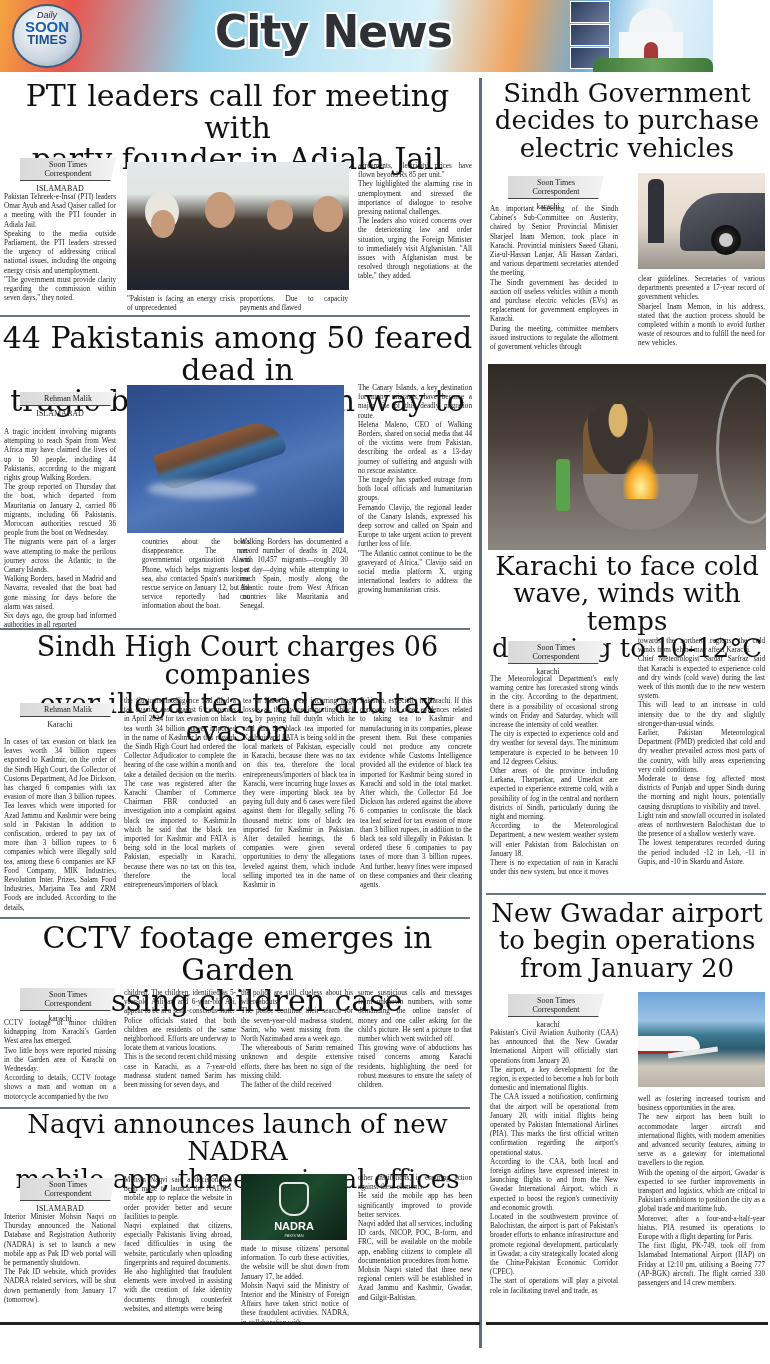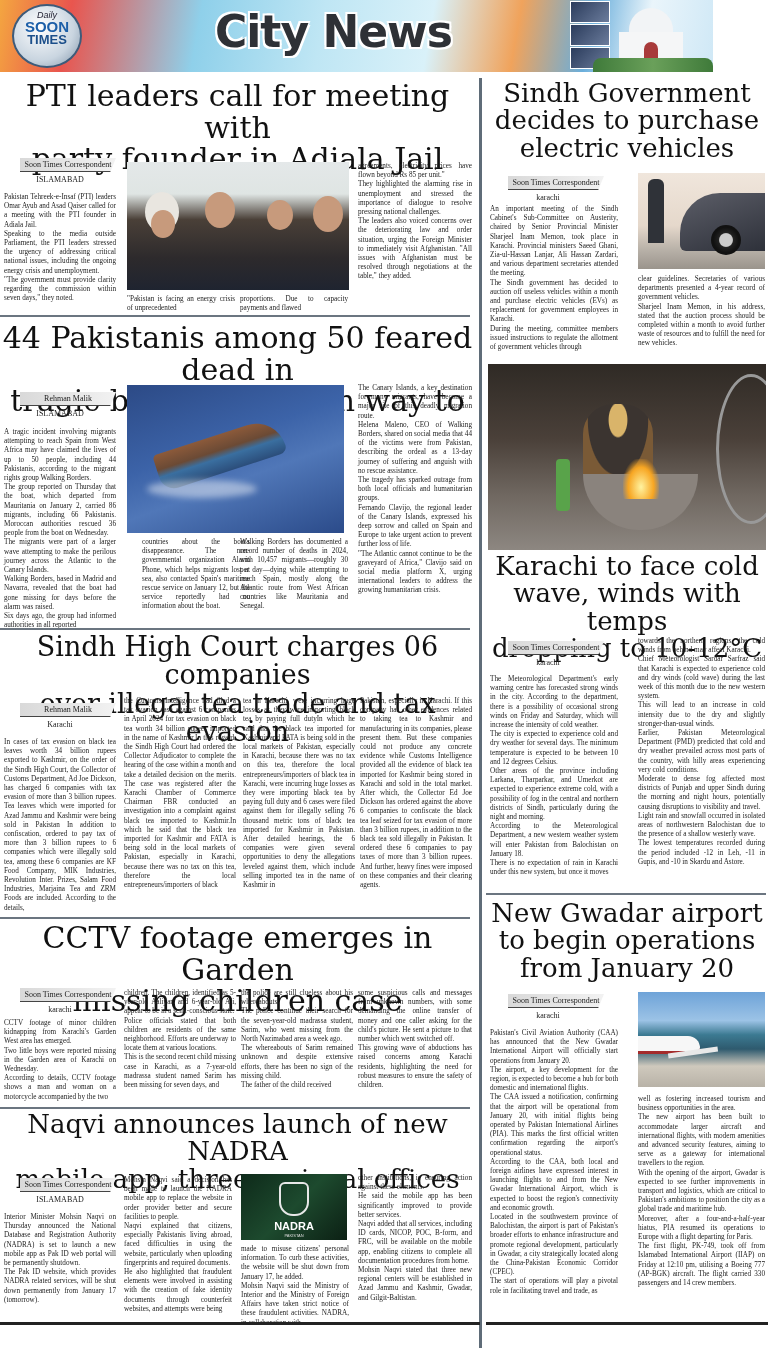--- a/index.html
+++ b/index.html
@@ -32,21 +32,21 @@
   .hrule { position: absolute; height: 2px; background: #6b7580; }
   .hrule.thick { height: 3px; background: #222; }
 
   
   .headline { position: absolute; text-align: center; font-family: "DejaVu Serif", serif; color: #111; font-weight: normal; line-height: 1.05; }
   .h-big { font-size: 30px; }
   .h-right { font-size: 26px; }
 
   
   .byline { position: absolute; width: 112px; text-align: center; }
-  .byline .tag { display: block; background: linear-gradient(90deg,#d9d9d9,#f2f2f2); border-bottom: 1px solid #444; font-size: 8px; padding: 2px 0; color: #222;
+  .byline .tag { display: block; background: linear-gradient(90deg,#d9d9d9,#f2f2f2); border-bottom: 1px solid #444; font-size: 8px; padding: 2px 9px; color: #222;
     clip-path: polygon(0 0, 100% 0, 94% 100%, 0 100%); margin-left: 16px; }
   .byline .loc { display: block; font-size: 8px; margin-top: 3px; color: #222; }
 
   
   .col { position: absolute; font-size: 7.2px; line-height: 9.2px; text-align: justify; color: #222; }
   .col p { margin: 0; }
 
   
   .img { position: absolute; overflow: hidden; }
   .img-pti { background: linear-gradient(180deg, #e4e8e9 0%, #dfe5e3 25%, #4a4038 45%, #2d2a2c 75%, #1f2430 100%); }
@@ -274,21 +274,21 @@
     <p>An important meeting of the Sindh Cabinet's Sub-Committee on Austerity, chaired by Senior Provincial Minister Sharjeel Inam Memon, took place in Karachi. Provincial ministers Saeed Ghani, Zia-ul-Hassan Lanjar, Ali Hassan Zardari, and various department secretaries attended the meeting.</p>
     <p>The Sindh government has decided to auction off useless vehicles within a month and purchase electric vehicles (EVs) as replacement for government employees in Karachi.</p>
     <p>During the meeting, committee members issued instructions to regulate the allotment of government vehicles through</p>
   </div>
   <div class="img img-ev" style="left:638px;top:173px;width:127px;height:96px;">
     <div class="charger"></div>
       <div class="car"></div>
       <div class="wheel"></div>
   </div>
   <div class="col" style="left:638px;top:275px;width:127px;">
-    <p>clear guidelines. Secretaries of various departments presented a 4-year record of government vehicles.</p>
+    <p>clear guidelines. Secretaries of various departments presented a 17-year record of government vehicles.</p>
     <p>Sharjeel Inam Memon, in his address, stated that the auction process should be completed within a month to avoid further waste of resources and to fulfill the need for new vehicles.</p>
   </div>
 </section>
 
 <section>
   <div class="img img-cold" style="left:488px;top:364px;width:278px;height:186px;">
     <div class="person"></div>
       <div class="bottle"></div>
       <div class="bowl"></div>
       <div class="fire"></div>

